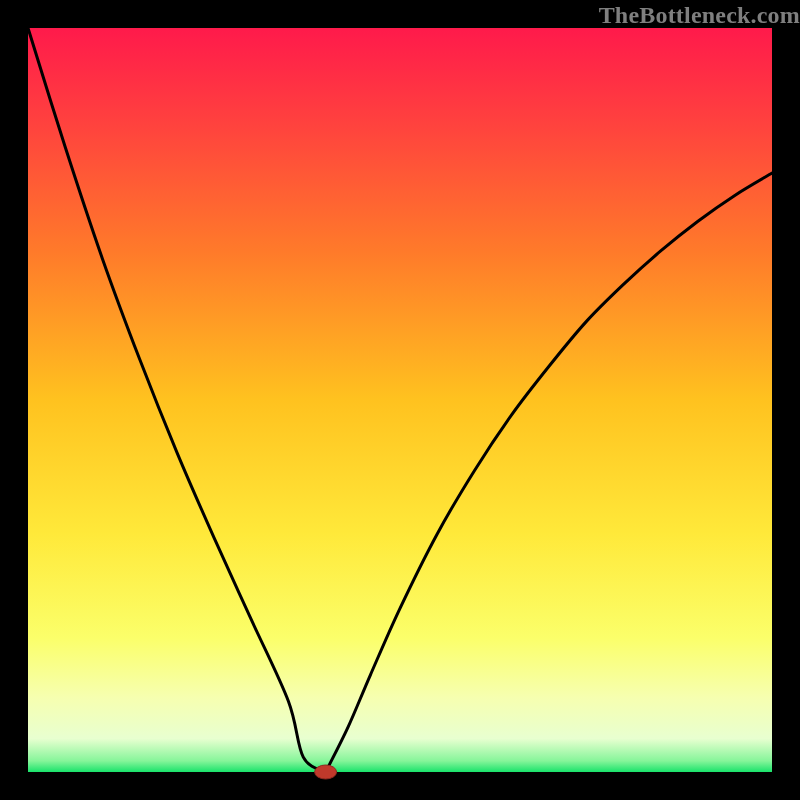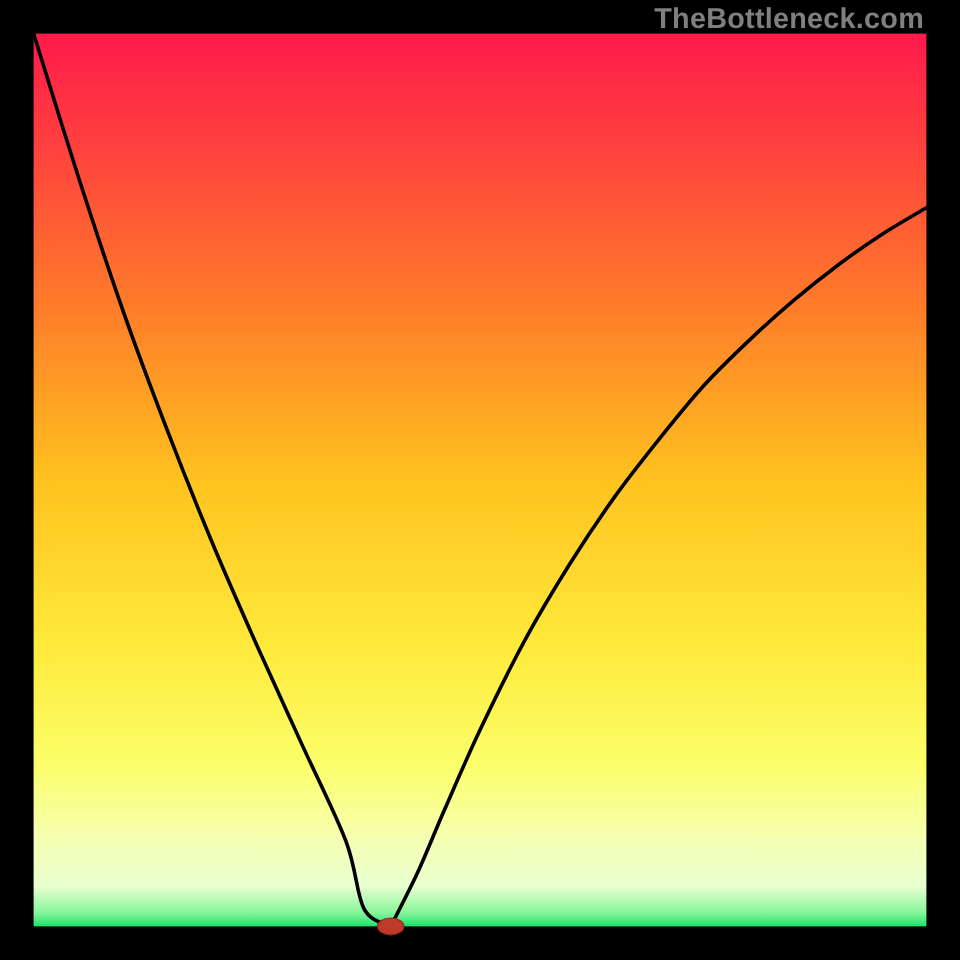--- a/index.html
+++ b/index.html
@@ -11,27 +11,28 @@
     font-family: Arial, Helvetica, sans-serif;
   }
   .wrap {
     position: relative;
     width: 800px;
     height: 800px;
   }
   .watermark {
     position: absolute;
     top: 2px;
-    right: 30px;
+    right: 0;
     font-size: 24px;
     font-weight: 600;
     letter-spacing: 0.2px;
     color: #7f7f7f;
     z-index: 5;
     user-select: none;
+    font-family: Liberation Serif, serif;
   }
   svg { display: block; }
 </style>
 </head>
 <body>
 
 <div class="wrap">
   <div class="watermark">TheBottleneck.com</div>
 
   <svg width="800" height="800" viewBox="0 0 800 800">

